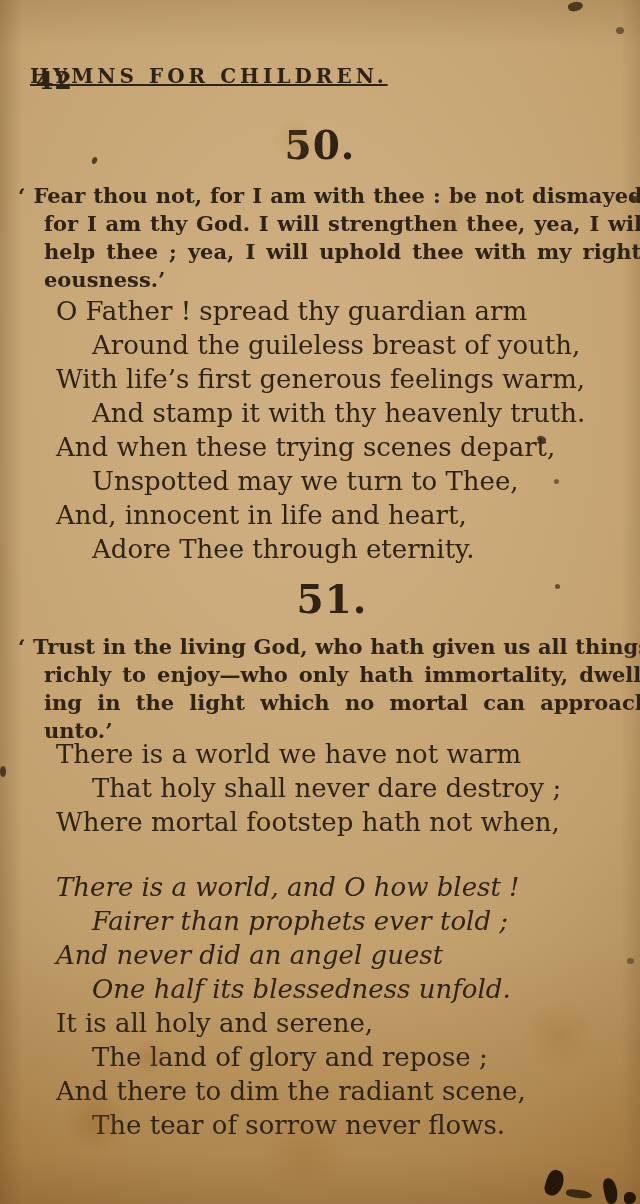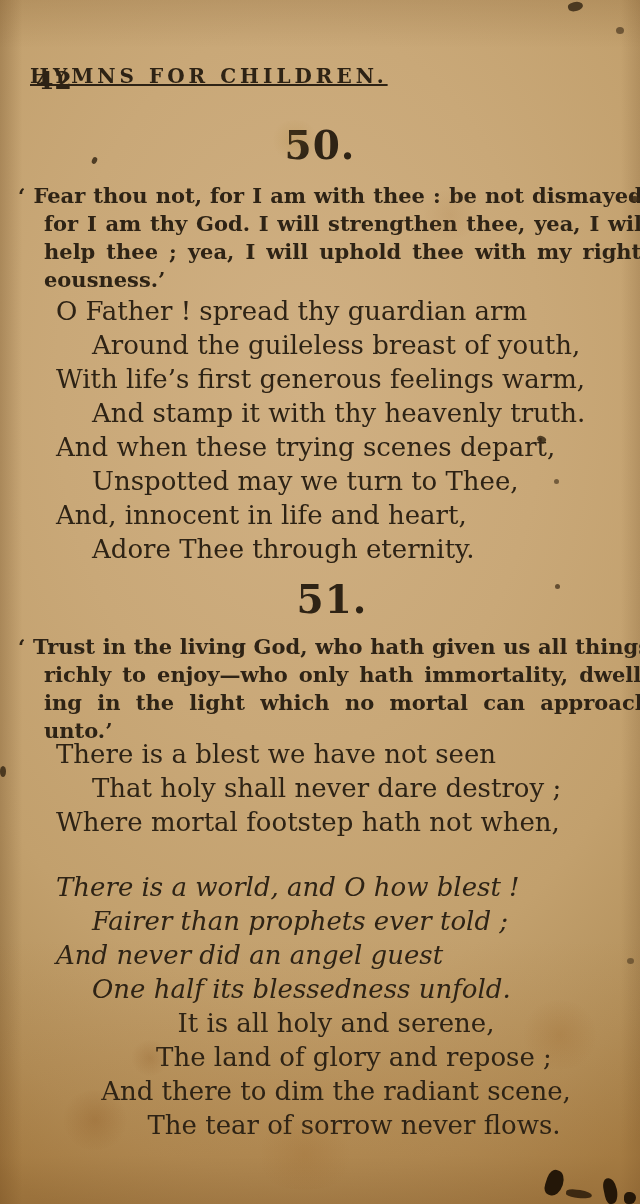--- a/index.html
+++ b/index.html
@@ -60,21 +60,21 @@
     position:absolute; left:56px; width:560px;
     font-size:26px; line-height:34px;
     font-weight:normal;
   }
   .stanza .vline { white-space:nowrap; }
   .stanza .vline.indent { margin-left:36px; }
   .s50-1 { top:294px; }
   .s50-2 { top:430px; }
   .s51-1 { top:737px; }
   .s51-2 { top:870px;font-style:italic; }
-  .s51-3 { top:1006px;text-align:center; }
+  .s51-3 { top:1006px; }
 
   
   .speck { position:absolute; background:#3a2a16; border-radius:50%; opacity:.85; }
   .speck.k1 { left:92px;  top:157px;  width:5px;  height:7px;  transform:rotate(25deg); }
   .speck.k2 { left:568px; top:2px;    width:15px; height:9px;  transform:rotate(-15deg); border-radius:40% 60% 50% 50%; }
   .speck.k3 { left:616px; top:27px;   width:8px;  height:7px;  opacity:.6; }
   .speck.k4 { left:629px; top:196px;  width:11px; height:6px;  }
   .speck.k5 { left:537px; top:436px;  width:9px;  height:7px;  transform:rotate(40deg); border-radius:60% 40% 50% 50%; }
   .speck.k6 { left:554px; top:479px;  width:5px;  height:5px;  opacity:.6; }
   .speck.k7 { left:555px; top:584px;  width:5px;  height:5px;  opacity:.7; }
@@ -129,21 +129,21 @@
   <div class="hymn-number num-51">51.</div>
 
   <div class="epigraph epi-51">
     <div class="line first">‘ Trust in the living God, who hath given us all things</div>
     <div class="line">richly to enjoy—who only hath immortality, dwell-</div>
     <div class="line">ing in the light which no mortal can approach</div>
     <div class="line last">unto.’</div>
   </div>
 
   <div class="stanza s51-1">
-    <div class="vline">There is a blest we have not seen</div>
+    <div class="vline">There is a world we have not warm</div>
     <div class="vline indent">That holy shall never dare destroy ;</div>
     <div class="vline">Where mortal footstep hath not when,</div>
   </div>
 
   <div class="stanza s51-2">
     <div class="vline">There is a world, and O how blest !</div>
     <div class="vline indent">Fairer than prophets ever told ;</div>
     <div class="vline">And never did an angel guest</div>
     <div class="vline indent">One half its blessedness unfold.</div>
   </div>

